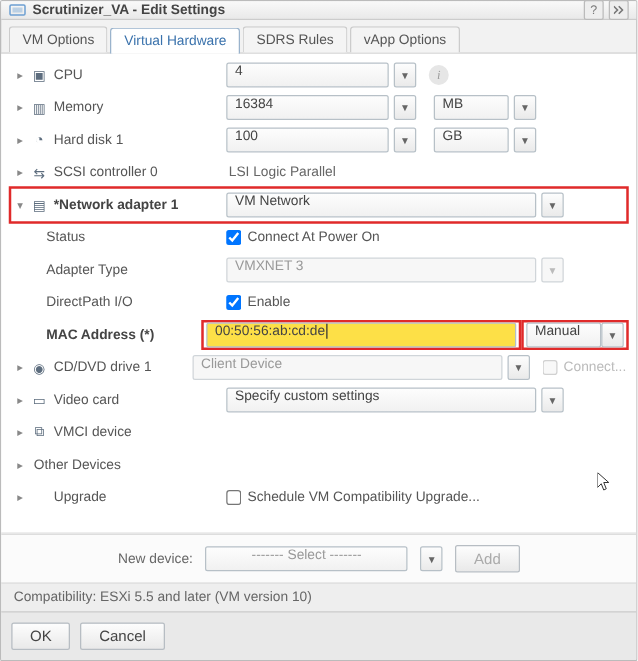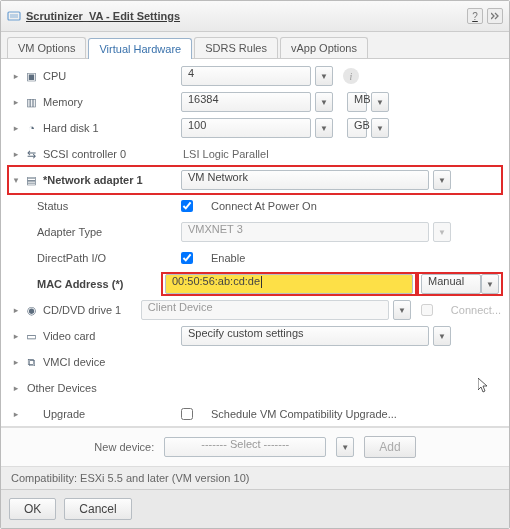--- a/index.html
+++ b/index.html
@@ -17,25 +17,24 @@
     height: 529px;
     background: #f2f2f2;
     border: 1px solid #bbb;
     border-radius: 2px;
     display: flex;
     flex-direction: column;
   }
   .titlebar {
     display: flex;
     align-items: center;
-    height: 31px;
+    height: 15px;
     padding: 0 6px;
     background: linear-gradient(#f9f9f9,#e9e9e9);
     border-bottom: 1px solid #ccc;
-    text-decoration: underline;
   }
   .titlebar .icon {
     width: 14px; height: 14px;
     margin-right: 5px;
     display: inline-flex;
     align-items: center;
     justify-content: center;
   }
   .titlebar .title { flex: 1; font-weight: bold; color: #444; }
   .titlebar .tbtn {
@@ -132,21 +131,21 @@
   }
   .select {
     background: linear-gradient(#fdfdfd,#f1f1f1);
   }
   .select.disabled, .input.disabled {
     background: #f7f7f7;
     color: #999;
     border-color: #d0d5d9;
   }
   .w-xl { width: 130px; }
-  .w-s  { width: 20px; }
+  .w-s  { width: 60px; }
   .w-full { width: 248px; }
   .w-mac { width: 248px; }
   .w-mode { width: 60px; }
   .drop {
     width: 18px; height: 20px;
     border: 1px solid #b7c0c7;
     border-radius: 2px;
     background: linear-gradient(#fdfdfd,#eaeaea);
     display: inline-flex;
     align-items: center;
@@ -160,21 +159,21 @@
     width: 16px; height: 16px;
     border-radius: 50%;
     background: #e6e6e6;
     color: #999;
     display: inline-flex;
     align-items: center; justify-content: center;
     font-size: 10px; font-style: italic; font-family: serif;
     margin-left: 6px;
   }
   .chk {
-    display: flex; align-items: center; gap: 18px;
+    display: flex; align-items: center; gap: 5px;
     color: #555;
   }
   .chk input { width: 12px; height: 12px; }
   .chk.disabled { color: #bbb; }
   .chk.disabled input { accent-color: #ccc; }
   .plaintext { color: #666; padding-left: 2px; }
   .hl-red {
     outline: 2px solid #e02a2a;
     outline-offset: 0px;
   }

